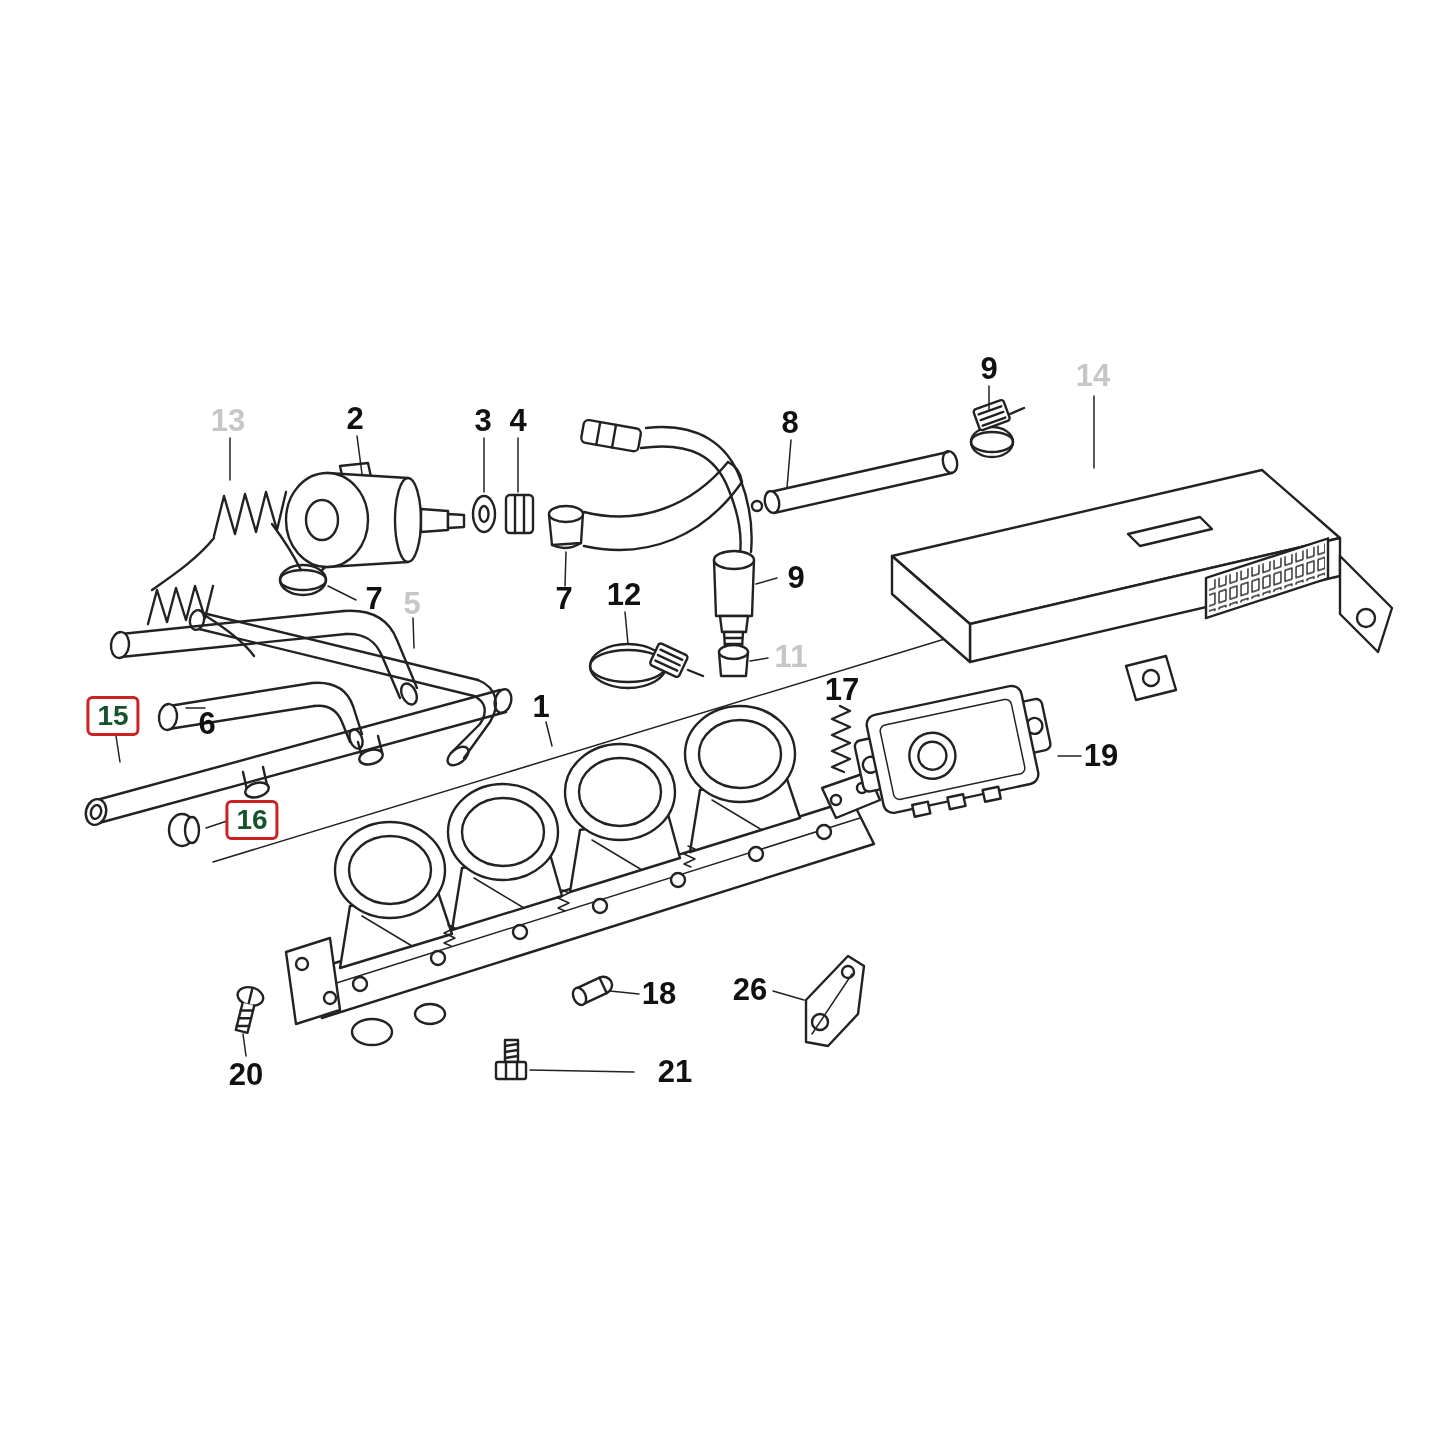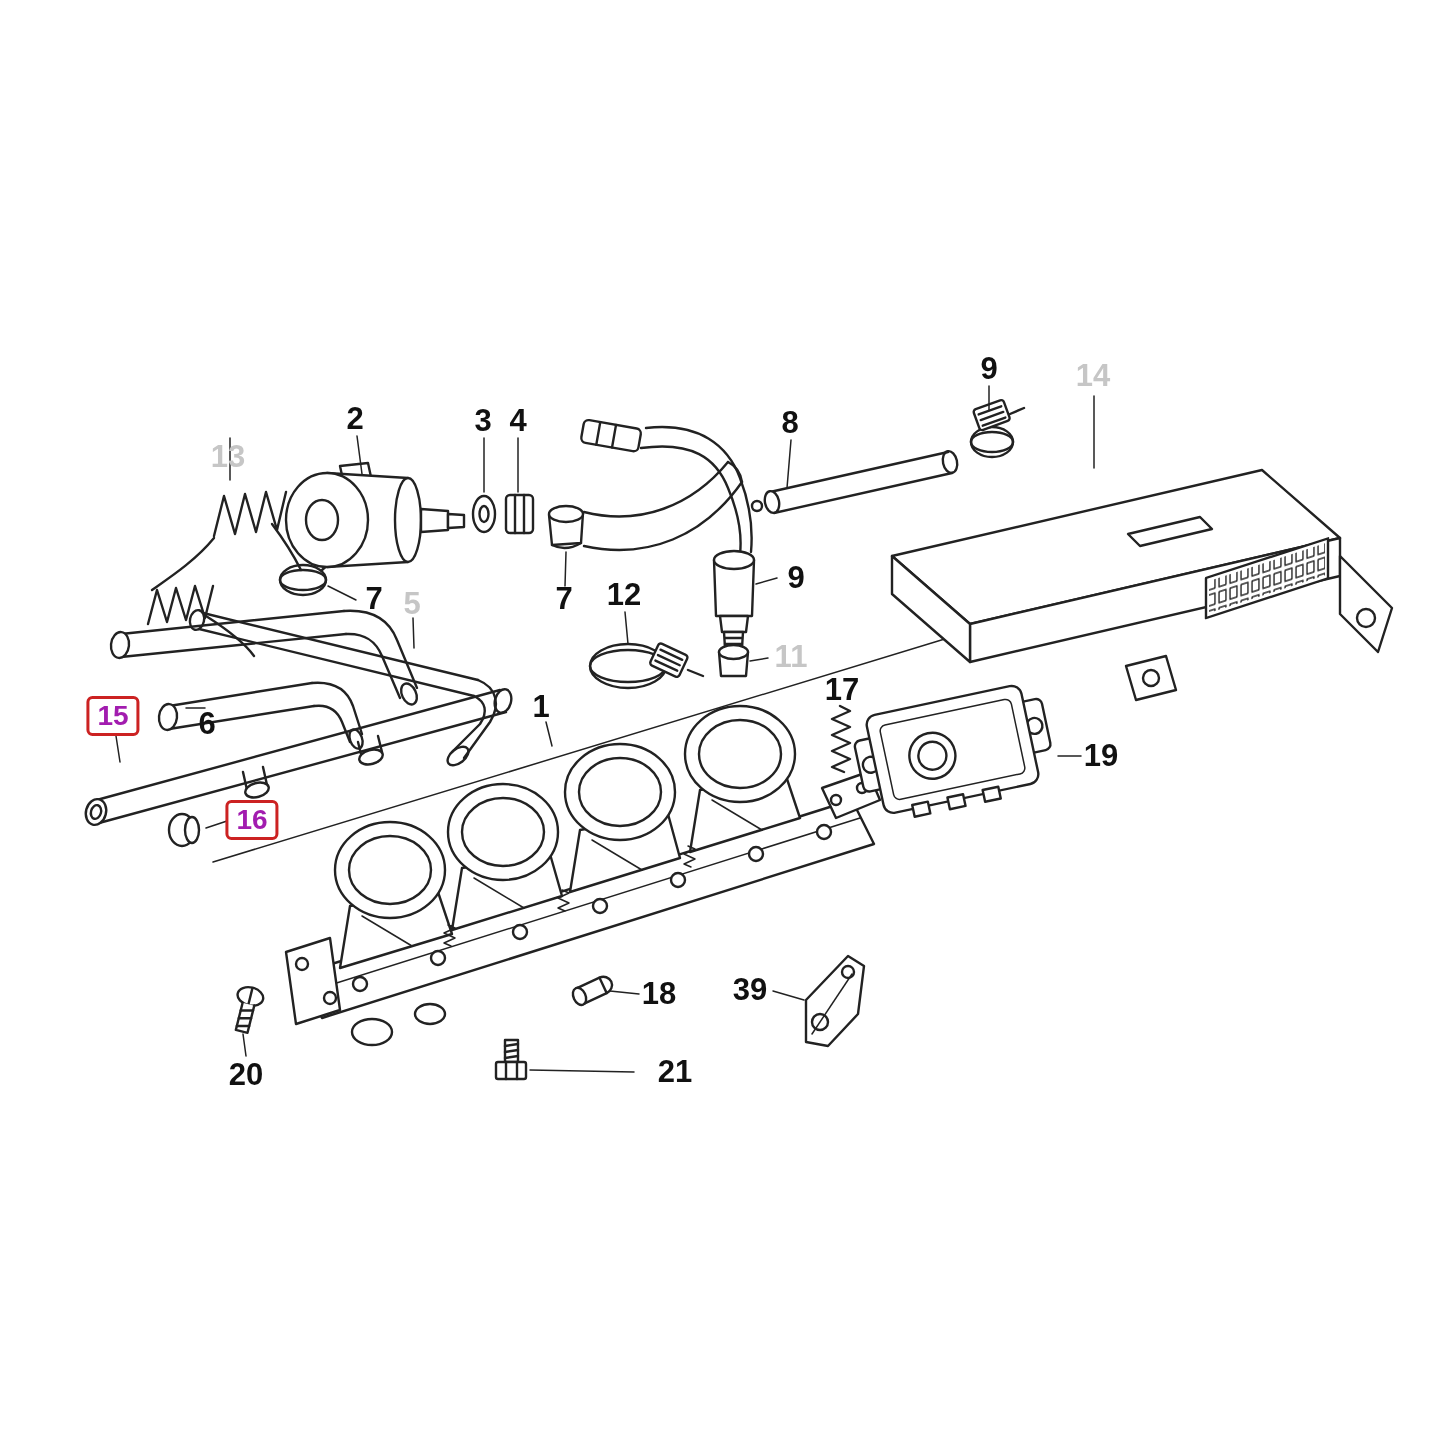--- a/index.html
+++ b/index.html
@@ -6,21 +6,21 @@
   html,body { background:#ffffff; font-family:"Liberation Sans", sans-serif; }
   .stage { position:relative; width:1445px; height:1445px; background:#ffffff; overflow:hidden; }
   #art { position:absolute; left:0; top:0; width:1445px; height:1445px;
          stroke:#222222; stroke-width:2.4; fill:none; stroke-linecap:round; stroke-linejoin:round; }
   #art .f { fill:#ffffff; }
   #art .thin { stroke-width:1.5; }
   .callout { position:absolute; transform:translate(-50%,-50%); font-weight:bold;
              font-size:31px; line-height:1; color:#111111; white-space:nowrap; }
   .callout.muted { color:var(--muted, #c6c6c6);text-align:right; }
   .callout.highlight { font-size:28px; border:3px solid var(--hl, #cc2222); border-radius:6px;
-                       padding:3px 8px; background:#ffffff; color:#a21caf; }
+                       padding:3px 8px; background:#ffffff; color:#14532d; }
 </style>
 </head>
 <body>
 
 <div class="stage">
 
 <svg id="art" viewBox="0 0 1445 1445" xmlns="http://www.w3.org/2000/svg">
   <defs>
     <pattern id="pins" width="11" height="16" patternUnits="userSpaceOnUse">
       <rect x="2" y="2" width="7" height="11" fill="none" stroke="#222222" stroke-width="1.4"></rect>
@@ -318,25 +318,25 @@
       <div class="callout normal" style="left: 518px; top: 420px;">4</div>
       <div class="callout muted" style="left: 412px; top: 603px;">5</div>
       <div class="callout normal" style="left: 207px; top: 723px;">6</div>
       <div class="callout normal" style="left: 374px; top: 598px;">7</div>
       <div class="callout normal" style="left: 564px; top: 598px;">7</div>
       <div class="callout normal" style="left: 790px; top: 422px;">8</div>
       <div class="callout normal" style="left: 989px; top: 368px;">9</div>
       <div class="callout normal" style="left: 796px; top: 577px;">9</div>
       <div class="callout muted" style="left: 791px; top: 656px;">11</div>
       <div class="callout normal" style="left: 624px; top: 594px;">12</div>
-      <div class="callout muted" style="left: 228px; top: 420px; margin-top: 36px;">13</div>
+      <div class="callout muted" style="left: 228px; top: 420px;">13</div>
       <div class="callout muted" style="left: 1093px; top: 375px;">14</div>
       <div class="callout highlight" style="left: 113px; top: 716px;">15</div>
       <div class="callout highlight" style="left: 252px; top: 820px;">16</div>
       <div class="callout normal" style="left: 842px; top: 689px;">17</div>
       <div class="callout normal" style="left: 659px; top: 993px; text-align: right;">18</div>
       <div class="callout normal" style="left: 1101px; top: 755px;">19</div>
       <div class="callout normal" style="left: 246px; top: 1074px;">20</div>
       <div class="callout normal" style="left: 659px; top: 1071px; margin-left: 16px;">21</div>
-      <div class="callout normal" style="left: 750px; top: 989px;">39</div>
+      <div class="callout normal" style="left: 750px; top: 989px;">26</div>
     </div>
 
 </div>
 
 </body></html>

